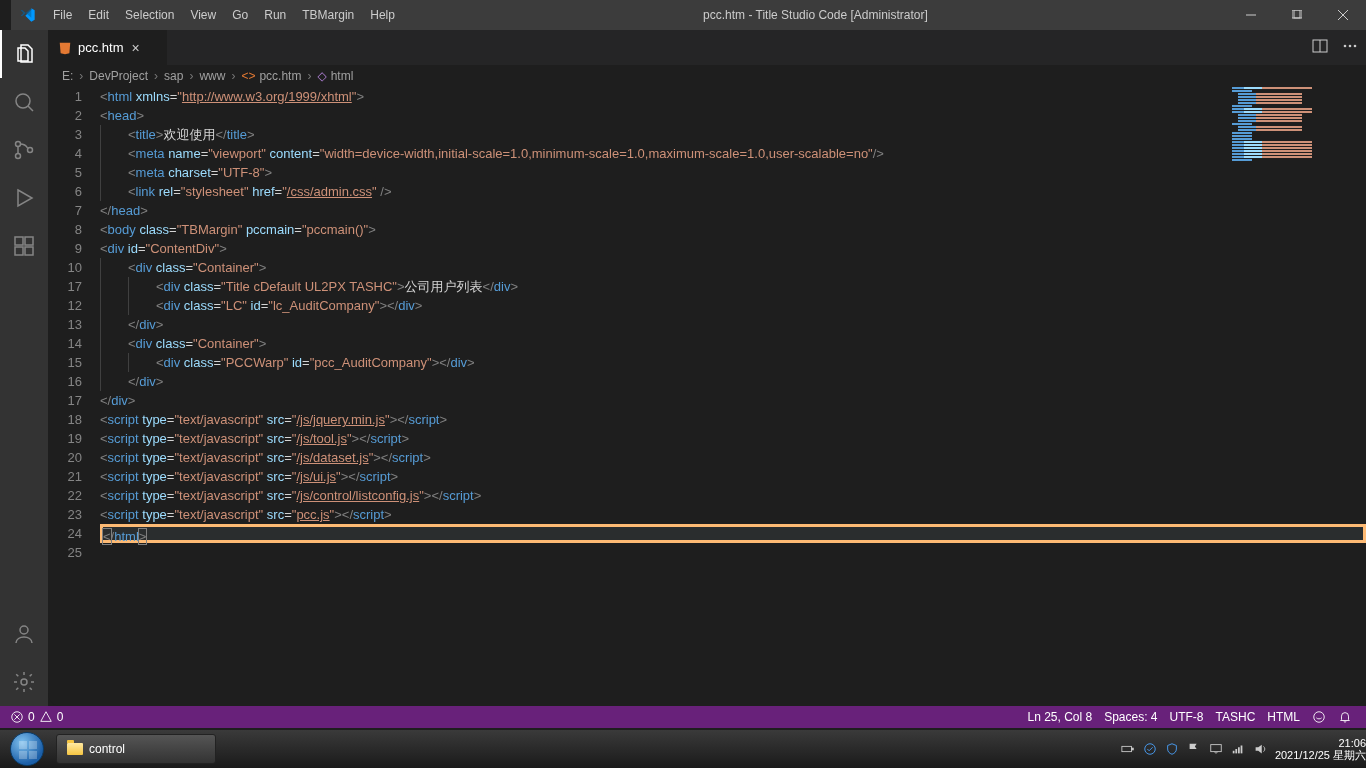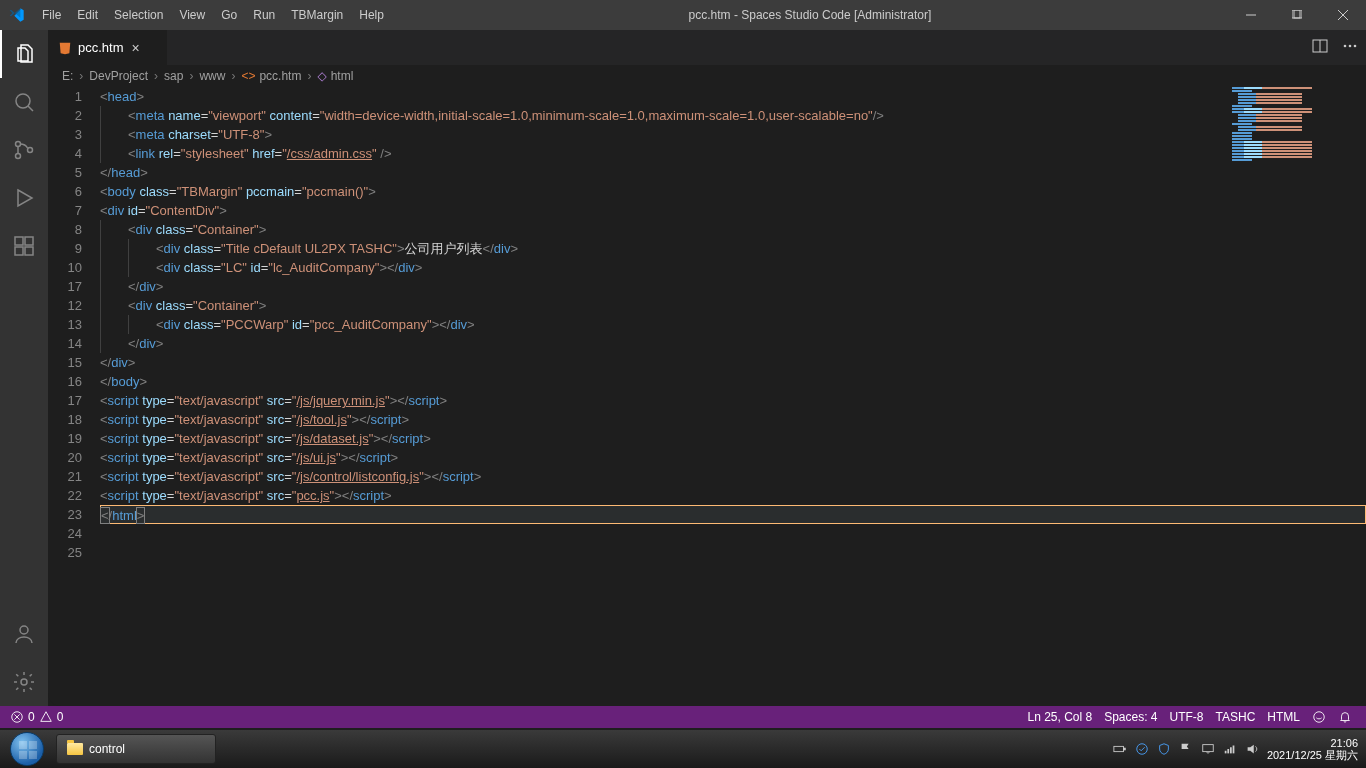--- a/index.html
+++ b/index.html
@@ -1,19 +1,19 @@
 <!DOCTYPE html>
 <html><head>
 <meta charset="utf-8">
 <style>
 * { margin:0; padding:0; box-sizing:border-box; font-family:"Segoe UI",sans-serif; }
 body { width:1366px; height:768px; background:#1e1e1e; overflow:hidden; position:relative; }
 
 
-.titlebar { height:30px; background:#3c3c3c; display:flex; align-items:center; color:#ccc; font-size:12px; }
+.titlebar { height:30px; background:#3c3c3c; display:flex; align-items:center; color:#ccc; font-size:12px;margin-left:11px; }
 .titlebar .vscode-icon { width:34px; display:flex; justify-content:center; align-items:center; }
 .titlebar .vscode-icon svg { width:16px; height:16px; }
 .titlebar .menu { display:flex; }
 .titlebar .menu span { padding:0 8px; line-height:30px; cursor:default; }
 .titlebar .title { flex:1; text-align:center; color:#ccc; }
 .titlebar .winctl { display:flex; }
 .titlebar .winctl div { width:46px; height:30px; display:flex; align-items:center; justify-content:center; color:#ccc; }
 
 
 .activitybar { position:absolute; top:30px; left:0; width:48px; bottom:62px; background:#333; display:flex; flex-direction:column; align-items:center; }
@@ -38,21 +38,21 @@
 .breadcrumbs .bicon { color:#e37933; }
 .breadcrumbs .bicon2 { color:#b180d7; }
 .breadcrumbs .chev { color:#777; padding:0 2px; }
 
 
 .editor { flex:1; display:flex; font-family:Consolas,"Courier New",monospace; font-size:13px; line-height:19px; position:relative; overflow:hidden; }
 .gutter { width:52px; text-align:right; color:#858585; padding-right:18px; user-select:none; }
 .gutter div { height:19px; }
 .codearea { flex:1; color:#d4d4d4; position:relative; }
 .codeline { height:19px; white-space:pre; }
-.codeline.curline { background:#2a2d2e; border:1px solid #fdba74; box-sizing:border-box; }
+.codeline.curline { background:#2a2d2e; border:3px solid #fdba74; box-sizing:border-box; }
 .indent { display:inline-block; border-left:1px solid #404040; width:28px; height:19px; vertical-align:top; }
 
 
 .g { color:#808080; } 
 .t { color:#569cd6; } 
 .a { color:#9cdcfe; } 
 .s { color:#ce9178; } 
 .su { color:#ce9178; text-decoration:underline; } 
 .p { color:#d4d4d4; } 
 .tx { color:#d4d4d4; } 
@@ -78,21 +78,21 @@
 .taskbar .start .orb::after { content:""; position:absolute; left:8px; top:8px; width:18px; height:18px; background:
   linear-gradient(#fff,#fff) 0 0/8px 8px no-repeat,
   linear-gradient(#fff,#fff) 10px 0/8px 8px no-repeat,
   linear-gradient(#fff,#fff) 0 10px/8px 8px no-repeat,
   linear-gradient(#fff,#fff) 10px 10px/8px 8px no-repeat;
   opacity:0.25;
 }
 .taskbar .tbtn { height:30px; margin:0 2px; padding:0 10px; background:linear-gradient(to bottom,#555,#333); border:1px solid #222; border-radius:3px; display:flex; align-items:center; color:#fff; font-size:12px; gap:6px; min-width:160px; }
 .taskbar .tbtn.active { background:linear-gradient(to bottom,#6aa8e8,#2a6db8); border-color:#1a4d88; }
 .taskbar .tbtn .ticon { width:16px; height:16px; }
-.taskbar .tray { margin-left:auto; display:flex; align-items:center; color:#fff; font-size:11px; gap:8px; padding-right:8px; }
+.taskbar .tray { margin-left:auto; display:flex; align-items:center; color:#fff; font-size:11px; gap:8px; }
 .taskbar .tray .clock { text-align:right; line-height:12px; }
 .taskbar .tray svg { width:14px; height:14px; }
 .folder-ico { width:16px; height:12px; background:linear-gradient(#ffe9a2,#f5c542); border-radius:1px; position:relative; }
 .folder-ico::before { content:""; position:absolute; top:-3px; left:0; width:7px; height:3px; background:#f5c542; border-radius:1px 1px 0 0; }
 
 </style>
 </head>
 <body>
 
 <div class="titlebar">
@@ -105,21 +105,21 @@
   <div class="menu">
     <span>File</span>
     <span>Edit</span>
     <span>Selection</span>
     <span>View</span>
     <span>Go</span>
     <span>Run</span>
     <span>TBMargin</span>
     <span>Help</span>
   </div>
-  <div class="title">pcc.htm - Spaces Studio Code [Administrator]</div>
+  <div class="title">pcc.htm - Title Studio Code [Administrator]</div>
   <div class="winctl">
     <div>
         <svg width="10" height="10">
           <line x1="0" y1="5" x2="10" y2="5" stroke="currentColor"></line>
         </svg>
       </div>
     <div>
         <svg width="10" height="10">
           <rect x="0" y="0" width="8" height="8" fill="none" stroke="currentColor"></rect>
           <rect x="2" y="-2" width="8" height="8" fill="none" stroke="currentColor" transform="translate(0,2)"></rect>
@@ -246,36 +246,37 @@
         <div>18</div>
         <div>19</div>
         <div>20</div>
         <div>21</div>
         <div>22</div>
         <div>23</div>
         <div>24</div>
         <div>25</div>
     </div>
     <div class="codearea">
+<div class="codeline"><span class="g">&lt;</span><span class="t">html</span> <span class="a">xmlns</span><span class="p">=</span><span class="s">"</span><span class="su">http://www.w3.org/1999/xhtml</span><span class="s">"</span><span class="g">&gt;</span></div>
 <div class="codeline"><span class="g">&lt;</span><span class="t">head</span><span class="g">&gt;</span></div>
+<div class="codeline"><span class="indent"></span><span class="g">&lt;</span><span class="t">title</span><span class="g">&gt;</span><span class="tx">欢迎使用</span><span class="g">&lt;/</span><span class="t">title</span><span class="g">&gt;</span></div>
 <div class="codeline"><span class="indent"></span><span class="g">&lt;</span><span class="t">meta</span> <span class="a">name</span><span class="p">=</span><span class="s">"viewport"</span> <span class="a">content</span><span class="p">=</span><span class="s">"<span>width=device-width,initial-scale=1.0,minimum-scale=1.0,maximum-scale=1.0,user-scalable=no</span>"</span><span class="g">/&gt;</span></div>
 <div class="codeline"><span class="indent"></span><span class="g">&lt;</span><span class="t">meta</span> <span class="a">charset</span><span class="p">=</span><span class="s">"<span>UTF-8</span>"</span><span class="g">&gt;</span></div>
 <div class="codeline"><span class="indent"></span><span class="g">&lt;</span><span class="t">link</span> <span class="a">rel</span><span class="p">=</span><span class="s">"stylesheet"</span> <span class="a">href</span><span class="p">=</span><span class="s">"</span><span class="su">/css/admin.css</span><span class="s">"</span> <span class="g">/&gt;</span></div>
 <div class="codeline"><span class="g">&lt;/</span><span class="t">head</span><span class="g">&gt;</span></div>
 <div class="codeline"><span class="g">&lt;</span><span class="t">body</span> <span class="a">class</span><span class="p">=</span><span class="s">"<span>TBMargin</span>"</span> <span class="a">pccmain</span><span class="p">=</span><span class="s">"<span>pccmain()</span>"</span><span class="g">&gt;</span></div>
 <div class="codeline"><span class="g">&lt;</span><span class="t">div</span> <span class="a">id</span><span class="p">=</span><span class="s">"<span>ContentDiv</span>"</span><span class="g">&gt;</span></div>
 <div class="codeline"><span class="indent"></span><span class="g">&lt;</span><span class="t">div</span> <span class="a">class</span><span class="p">=</span><span class="s">"<span>Container</span>"</span><span class="g">&gt;</span></div>
 <div class="codeline"><span class="indent"></span><span class="indent"></span><span class="g">&lt;</span><span class="t">div</span> <span class="a">class</span><span class="p">=</span><span class="s">"<span>Title cDefault UL2PX TASHC</span>"</span><span class="g">&gt;</span><span class="tx">公司用户列表</span><span class="g">&lt;/</span><span class="t">div</span><span class="g">&gt;</span></div>
 <div class="codeline"><span class="indent"></span><span class="indent"></span><span class="g">&lt;</span><span class="t">div</span> <span class="a">class</span><span class="p">=</span><span class="s">"<span>LC</span>"</span> <span class="a">id</span><span class="p">=</span><span class="s">"<span>lc_AuditCompany</span>"</span><span class="g">&gt;&lt;/</span><span class="t">div</span><span class="g">&gt;</span></div>
 <div class="codeline"><span class="indent"></span><span class="g">&lt;/</span><span class="t">div</span><span class="g">&gt;</span></div>
 <div class="codeline"><span class="indent"></span><span class="g">&lt;</span><span class="t">div</span> <span class="a">class</span><span class="p">=</span><span class="s">"<span>Container</span>"</span><span class="g">&gt;</span></div>
 <div class="codeline"><span class="indent"></span><span class="indent"></span><span class="g">&lt;</span><span class="t">div</span> <span class="a">class</span><span class="p">=</span><span class="s">"<span>PCCWarp</span>"</span> <span class="a">id</span><span class="p">=</span><span class="s">"<span>pcc_AuditCompany</span>"</span><span class="g">&gt;&lt;/</span><span class="t">div</span><span class="g">&gt;</span></div>
 <div class="codeline"><span class="indent"></span><span class="g">&lt;/</span><span class="t">div</span><span class="g">&gt;</span></div>
 <div class="codeline"><span class="g">&lt;/</span><span class="t">div</span><span class="g">&gt;</span></div>
-<div class="codeline"><span class="g">&lt;/</span><span class="t">body</span><span class="g">&gt;</span></div>
 <div class="codeline"><span class="g">&lt;</span><span class="t">script</span> <span class="a">type</span><span class="p">=</span><span class="s">"<span>text/javascript</span>"</span> <span class="a">src</span><span class="p">=</span><span class="s">"</span><span class="su">/js/jquery.min.js</span><span class="s">"</span><span class="g">&gt;&lt;/</span><span class="t">script</span><span class="g">&gt;</span></div>
 <div class="codeline"><span class="g">&lt;</span><span class="t">script</span> <span class="a">type</span><span class="p">=</span><span class="s">"<span>text/javascript</span>"</span> <span class="a">src</span><span class="p">=</span><span class="s">"</span><span class="su">/js/tool.js</span><span class="s">"</span><span class="g">&gt;&lt;/</span><span class="t">script</span><span class="g">&gt;</span></div>
 <div class="codeline"><span class="g">&lt;</span><span class="t">script</span> <span class="a">type</span><span class="p">=</span><span class="s">"<span>text/javascript</span>"</span> <span class="a">src</span><span class="p">=</span><span class="s">"</span><span class="su">/js/dataset.js</span><span class="s">"</span><span class="g">&gt;&lt;/</span><span class="t">script</span><span class="g">&gt;</span></div>
 <div class="codeline"><span class="g">&lt;</span><span class="t">script</span> <span class="a">type</span><span class="p">=</span><span class="s">"<span>text/javascript</span>"</span> <span class="a">src</span><span class="p">=</span><span class="s">"</span><span class="su">/js/ui.js</span><span class="s">"</span><span class="g">&gt;&lt;/</span><span class="t">script</span><span class="g">&gt;</span></div>
 <div class="codeline"><span class="g">&lt;</span><span class="t">script</span> <span class="a">type</span><span class="p">=</span><span class="s">"<span>text/javascript</span>"</span> <span class="a">src</span><span class="p">=</span><span class="s">"</span><span class="su">/js/control/listconfig.js</span><span class="s">"</span><span class="g">&gt;&lt;/</span><span class="t">script</span><span class="g">&gt;</span></div>
 <div class="codeline"><span class="g">&lt;</span><span class="t">script</span> <span class="a">type</span><span class="p">=</span><span class="s">"<span>text/javascript</span>"</span> <span class="a">src</span><span class="p">=</span><span class="s">"</span><span class="su">pcc.js</span><span class="s">"</span><span class="g">&gt;&lt;/</span><span class="t">script</span><span class="g">&gt;</span></div>
 <div class="codeline curline"><span class="g cursorbox">&lt;</span><span class="g">/</span><span class="t">html</span><span class="g cursorbox">&gt;</span></div>
     </div>
 
     <div class="minimap">

